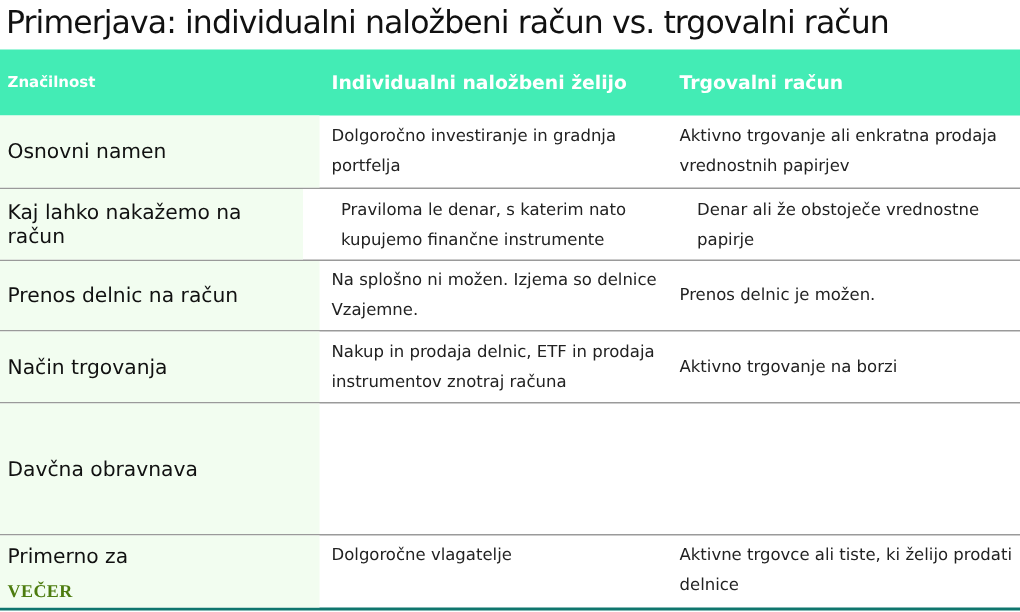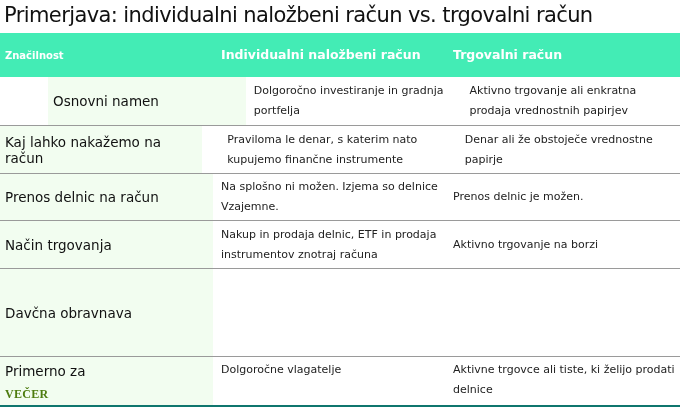--- a/index.html
+++ b/index.html
@@ -13,39 +13,39 @@
     .table { position: absolute; left: 0; top: 33px; width: 680px; }
     .hdr {
       display: flex; height: 44px; background: #43ecb5; align-items: center;
     }
     .hdr .c { color: #ffffff; font-weight: bold; font-size: 12.5px; }
     .row { display: flex; border-bottom: 1px solid #9a9a9a; }
     .c1 { width: 213px; padding-left: 5px; background: #f2fdf0; display: flex; align-items: center; font-size: 13.5px; color: #111; }
     .c2 { width: 232px; padding-left: 8px; display: flex; align-items: center; font-size: 11px; line-height: 20px; color: #222; }
     .c3 { width: 235px; padding-left: 8px; display: flex; align-items: center; font-size: 11px; line-height: 20px; color: #222; }
     .hdr .c1 { background: transparent; color: #fff; font-size: 10px; }
-    .r1 { height: 49px; padding-left: 48px; }
+    .r1 { height: 49px; }
     .r2 { height: 48px; gap: 17px; }
     .r3 { height: 47px; }
     .r4 { height: 48px; }
     .r5 { height: 88px; }
     .r6 { height: 50px; border-bottom: 2px solid #0f766e; align-items: stretch; }
     .r6 .c1 { align-items: flex-start; flex-direction: column; justify-content: space-between; padding-top: 6px; padding-bottom: 3px; }
     .r6 .c2, .r6 .c3 { align-items: flex-start; padding-top: 3px; }
     .logo { font-family: Liberation Serif, serif; font-weight: bold; font-size: 12px; letter-spacing: 0.3px; color: #4d7c0f; }
   </style>
 </head>
 <body>
 
 <div class="title">Primerjava: individualni naložbeni račun vs. trgovalni račun</div>
 
 <div class="table">
   <div class="hdr">
     <div class="c c1">Značilnost</div>
-    <div class="c c2">Individualni naložbeni račun</div>
+    <div class="c c2">Individualni naložbeni želijo</div>
     <div class="c c3">Trgovalni račun</div>
   </div>
 
   <div class="row r1">
     <div class="c1">Osnovni namen</div>
     <div class="c2">Dolgoročno investiranje in gradnja portfelja</div>
     <div class="c3">Aktivno trgovanje ali enkratna prodaja vrednostnih papirjev</div>
   </div>
   <div class="row r2">
     <div class="c1">Kaj lahko nakažemo na račun</div>

